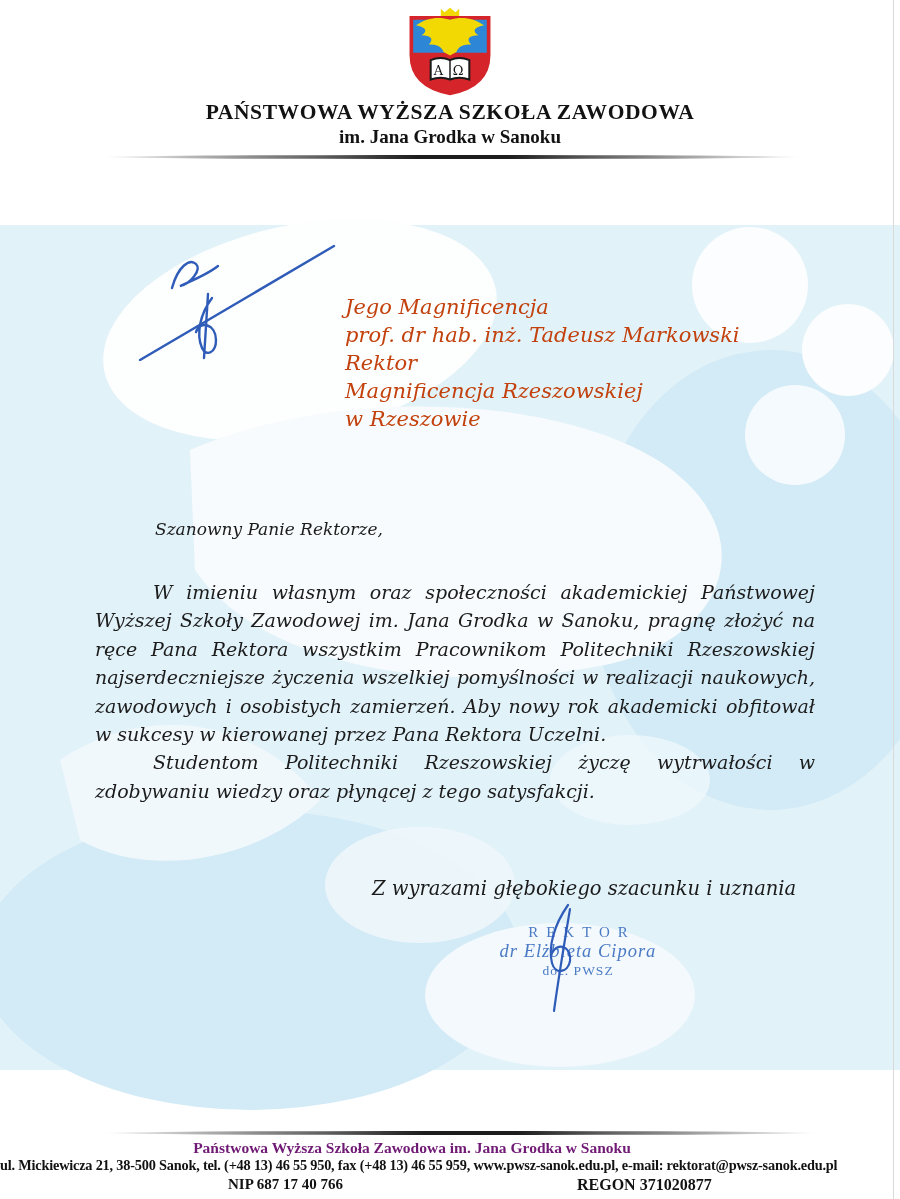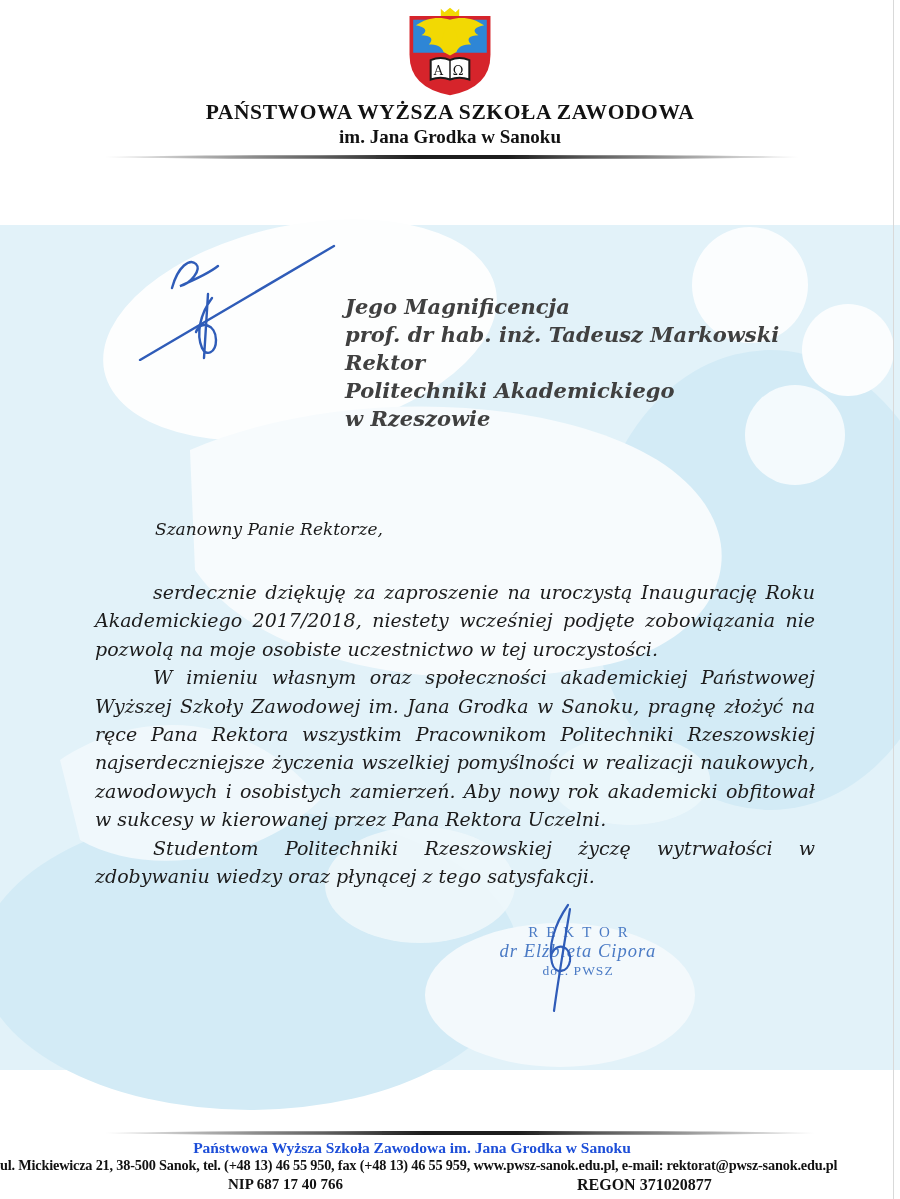--- a/index.html
+++ b/index.html
@@ -35,22 +35,22 @@
     top:197px; right:110px;
     font-style:italic; font-size:20.5px; color:#222;
     font-family:"DejaVu Serif", serif;
   }
 
   .paraph { left:138px; top:236px; width:210px; height:125px; }
   .stamp-signature { left:528px; top:903px; width:75px; height:115px; }
 
   .recipient {
     left:345px; top:293px;
-    font-family:"DejaVu Serif", serif; font-style:italic; font-weight:bold;
-    font-size:21px; line-height:28px; color:#404040;
+    font-family:"DejaVu Serif", serif; font-style:italic; font-weight:normal;
+    font-size:21px; line-height:28px; color:#c2410c;
   }
   .salutation {
     left:155px; top:519px;
     font-family:"DejaVu Serif", serif; font-style:italic; font-size:17px; color:#1b1b1b;
   }
   .letter-body {
     left:95px; top:578px; width:720px;
     font-family:"DejaVu Serif", serif; font-style:italic;
     font-size:19px; line-height:28.4px; text-align:justify; color:#1c1c1c;
   }
@@ -58,21 +58,21 @@
   .closing {
     left:372px; top:877px;
     font-family:"DejaVu Serif", serif; font-style:italic; font-size:19.5px; color:#1b1b1b;
   }
 
   .stamp { left:468px; top:924px; width:220px; text-align:center; color:var(--stamp-blue,#4b7bc5); }
   .stamp-title { font-size:15px; letter-spacing:8px; padding-left:8px; }
   .stamp-name  { font-style:italic; font-size:18.5px; letter-spacing:1px; }
   .stamp-degree{ font-size:13.5px; margin-top:1px; letter-spacing:1px; }
 
-  .footer-line1 { left:0; top:1139px; width:824px; text-align:center; font-weight:bold; font-size:15.5px; color:#1d4ed8; }
+  .footer-line1 { left:0; top:1139px; width:824px; text-align:center; font-weight:bold; font-size:15.5px; color:#701a75; }
   .footer-line2 { left:0; top:1157px; width:768px; text-align:center; font-weight:bold; font-size:14.3px; letter-spacing:-0.2px; white-space:nowrap; color:#121212; }
   .footer-nip   { left:228px; top:1176px; font-weight:bold; font-size:15px; color:#121212; }
   .footer-regon { left:577px; top:1176px; font-weight:bold; font-size:16px; color:#121212; }
 
   .scan-line { left:893px; top:0; width:1px; height:1199px; background:#d9d9d9; }
 </style>
 </head>
 <body>
 
 <div class="page">
@@ -117,32 +117,32 @@
   <svg class="layer content paraph" viewBox="0 0 210 125" xmlns="http://www.w3.org/2000/svg" fill="none" style="stroke:var(--pen-blue,#2f5cb8)" stroke-width="2.4" stroke-linecap="round">
     <path d="M2,124 L196,10"></path>
     <path d="M34,52 C40,30 52,22 58,28 C64,34 52,48 42,50 C56,44 70,38 80,30"></path>
     <path d="M74,62 C62,78 58,98 64,112 C68,121 78,117 78,104 C78,88 62,84 58,96 M70,58 L66,122"></path>
   </svg>
 
   <div class="layer content recipient">
     <div>Jego Magnificencja</div>
     <div>prof. dr hab. inż. Tadeusz Markowski</div>
     <div>Rektor</div>
-    <div>Politechniki Akademickiego</div>
+    <div>Magnificencja Rzeszowskiej</div>
     <div>w Rzeszowie</div>
   </div>
 
   <div class="layer content salutation">Szanowny Panie Rektorze,</div>
 
   <div class="layer content letter-body">
-    <p>serdecznie dziękuję za zaproszenie na uroczystą Inaugurację Roku Akademickiego 2017/2018, niestety wcześniej podjęte zobowiązania nie pozwolą na moje osobiste uczestnictwo w tej uroczystości.</p>
     <p>W imieniu własnym oraz społeczności akademickiej Państwowej Wyższej Szkoły Zawodowej im. Jana Grodka w Sanoku, pragnę złożyć na ręce Pana Rektora wszystkim Pracownikom Politechniki Rzeszowskiej  najserdeczniejsze życzenia wszelkiej pomyślności w realizacji naukowych, zawodowych i osobistych zamierzeń. Aby nowy rok akademicki obfitował w sukcesy w kierowanej przez Pana Rektora Uczelni.</p>
     <p>Studentom Politechniki Rzeszowskiej życzę wytrwałości w zdobywaniu wiedzy oraz płynącej z tego satysfakcji.</p>
   </div>
 
+  <div class="layer content closing">Z wyrazami głębokiego szacunku i uznania</div>
 
   <div class="layer content stamp">
     <div class="stamp-title">REKTOR</div>
     <div class="stamp-name">dr Elżbieta Cipora</div>
     <div class="stamp-degree">doc. PWSZ</div>
   </div>
 
   <svg class="layer content stamp-signature" viewBox="0 0 75 115" xmlns="http://www.w3.org/2000/svg" fill="none" style="stroke:var(--pen-blue,#2f5cb8)" stroke-width="2.2" stroke-linecap="round">
     <path d="M40,2 C26,22 20,44 24,60 C27,72 40,70 42,58 C44,44 30,38 24,50"></path>
     <path d="M42,6 C36,42 30,78 26,108"></path>

